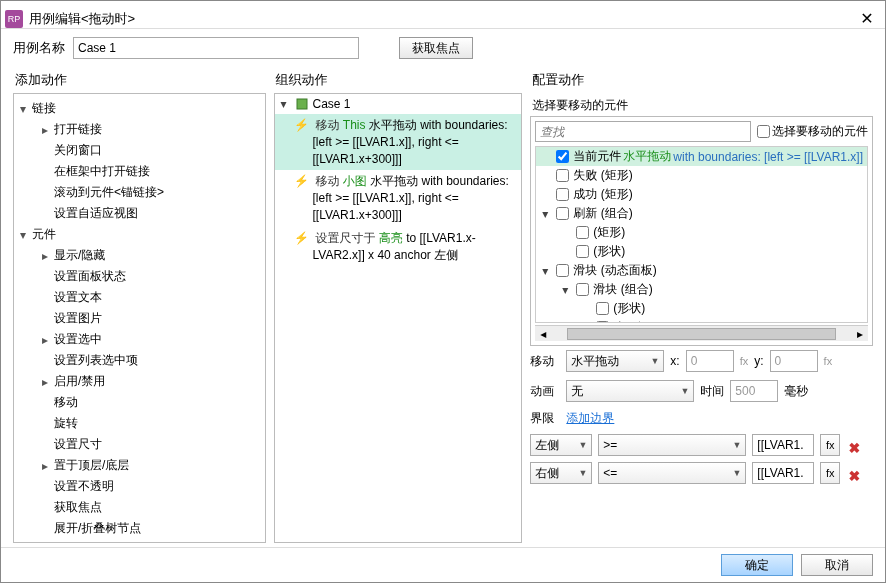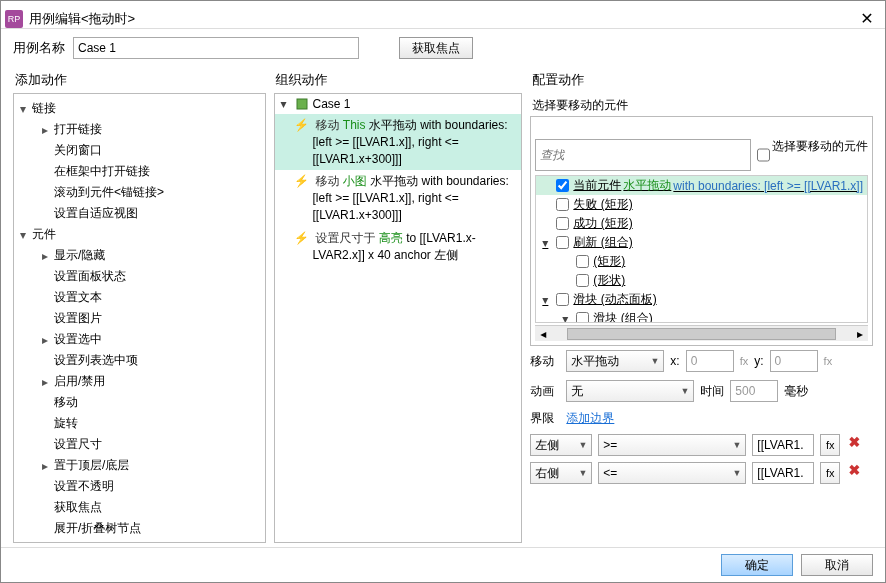--- a/index.html
+++ b/index.html
@@ -30,37 +30,37 @@
 .case-icon { width: 14px; height: 14px; display: inline-flex; align-items: center; justify-content: center; }
 .bolt { color: #888; }
 .action-row { padding: 3px 6px 3px 38px; line-height: 1.4; cursor: pointer; }
 .action-row.selected { background: #c9f0e4; }
 .action-row .verb { color: #333; }
 .action-row .target { color: #1a8f1a; }
 .action-row .params { color: #000000; }
 .section-label { font-size: 12px; padding: 4px 2px 2px; }
 .widget-panel { border: 1px solid #bbb; padding: 4px; display: flex; flex-direction: column; gap: 2px; height: 230px; }
 .search-row { display: flex; align-items: center; gap: 6px; }
-.search-row input { flex: 1; height: 32px; border: 1px solid #aaa; padding: 0 4px; font-style: italic; color: #999; margin-top: 18px; }
+.search-row input { flex: 1; height: 21px; border: 1px solid #aaa; padding: 0 4px; font-style: italic; color: #999; }
 .search-row label { display: flex; align-items: center; gap: 2px; }
-.wtree { flex: 1; border: 1px solid #ccc; overflow-y: auto; margin-top: 2px; text-decoration: underline; }
+.wtree { flex: 1; border: 1px solid #ccc; overflow-y: auto; margin-top: 2px; }
 .wtree-item { display: flex; align-items: center; padding: 1px 4px; gap: 2px; white-space: nowrap; }
 .wtree-item.selected { background: #d0f0e0; }
 .wtree-item .target { color: #1a8f1a; }
 .wtree-item .params { color: #2a6fbf; }
 .wcaret { width: 10px; color: #444; }
 .wcb { margin: 0 2px; }
 .cfg-row { display: flex; align-items: center; gap: 6px; padding: 4px 0; }
 .cfg-row .lbl { width: 30px; }
 .select { height: 22px; border: 1px solid #aaa; background: linear-gradient(#fff,#eee); padding: 0 4px; display: flex; align-items: center; justify-content: space-between; cursor: pointer; }
 .select .arr { font-size: 9px; color: #555; }
 .num-input { width: 48px; height: 22px; border: 1px solid #aaa; padding: 0 4px; color: #999; }
 .fx { color: #999; font-size: 11px; }
 .link { color: #1a6fd6; text-decoration: underline; cursor: pointer; }
-.bound-row { display: flex; align-items: flex-start; gap: 6px; padding: 3px 0; }
+.bound-row { display: flex; align-items: flex-end; gap: 6px; padding: 3px 0; }
 .bound-row .select.side { width: 62px; }
 .bound-row .select.op { width: 148px; }
 .bound-row input.val { width: 62px; height: 22px; border: 1px solid #aaa; padding: 0 4px; }
 .bound-row .fxbtn { width: 20px; height: 22px; border: 1px solid #aaa; background: linear-gradient(#fff,#eee); font-size: 11px; cursor: pointer; }
 .bound-row .del { color: #c33; cursor: pointer; font-weight: bold; font-size: 14px; width: 16px; text-align: center; }
 .footer { display: flex; justify-content: flex-end; gap: 8px; padding: 6px 12px; border-top: 1px solid #ddd; }
 .footer .btn { width: 72px; }
 .scrollbar-h { height: 16px; border-top: 1px solid #ccc; background: #eee; display: flex; align-items: center; }
 .sb-thumb { background: #ccc; border: 1px solid #aaa; height: 12px; flex: 1; margin: 0 16px; }
 </style>

